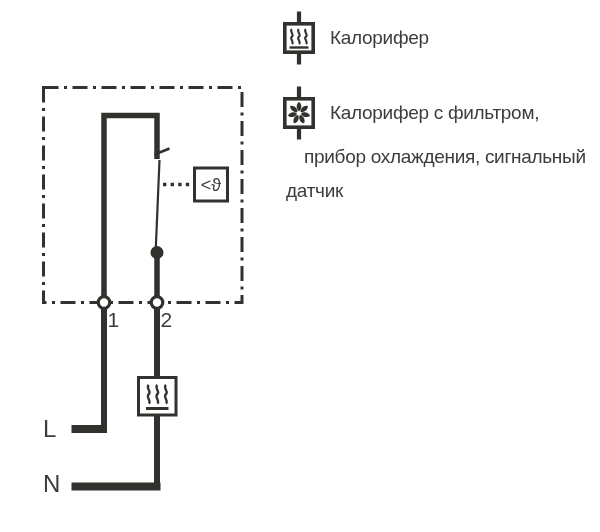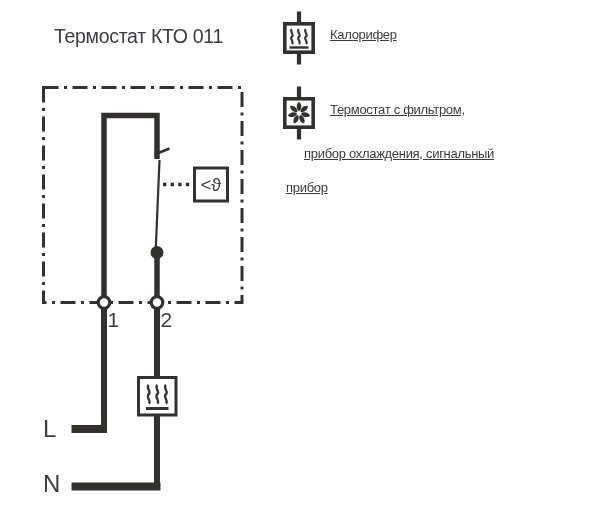--- a/index.html
+++ b/index.html
@@ -18,39 +18,37 @@
   }
   .abs{position:absolute;}
   .page-title{
     left:54px;top:25px;
     font-size:19.5px;
     letter-spacing:-0.3px;
     color:var(--text);
     white-space:nowrap;
   }
   .legend-line{
-    font-size:13px;
+    font-size:19px;
     letter-spacing:-0.3px;
     color:var(--text);
     white-space:nowrap;
-    text-decoration:underline;
   }
   .diagram-svg{position:absolute;left:0;top:0;}
   .diagram-svg{color:var(--line);}
   .svg-label{
     font-family:"Liberation Sans", sans-serif;
     fill:var(--text);
   }
 </style>
 </head>
 <body>
 
 <div class="stage">
 
-  <div class="abs page-title">Термостат КТО 011</div>
 
   <svg class="diagram-svg" width="600" height="532" viewBox="0 0 600 532" fill="none" stroke-linecap="butt" stroke-linejoin="miter">
 
     <rect x="43.5" y="87.5" width="198.5" height="215" stroke="currentColor" stroke-width="3" stroke-dasharray="15 5.5 3 5.5"></rect>
 
     <path d="M104,302 V115.5 H157 V159" stroke="currentColor" stroke-width="5.5"></path>
 
     <g>
       <path d="M154.5,154.5 L169.5,148.5" stroke="currentColor" stroke-width="2.6"></path>
       <path d="M159.5,160 L155.8,248" stroke="currentColor" stroke-width="2.2"></path>
@@ -110,18 +108,18 @@
         <path transform="rotate(206)" d="M0,-2 C3,-4 3.1,-9.4 0,-11.3 C-3.1,-9.4 -3,-4 0,-2 Z"></path>
         <path transform="rotate(257)" d="M0,-2 C3,-4 3.1,-9.4 0,-11.3 C-3.1,-9.4 -3,-4 0,-2 Z"></path>
         <path transform="rotate(309)" d="M0,-2 C3,-4 3.1,-9.4 0,-11.3 C-3.1,-9.4 -3,-4 0,-2 Z"></path>
       </g>
       <path d="M299,127.5 V139.5" stroke="currentColor" stroke-width="4.2"></path>
     </g>
   </svg>
 
   <div>
     <div class="abs legend-line" style="left:330px;top:27px;">Калорифер</div>
-    <div class="abs legend-line" style="left:330px;top:102px;">Термостат с фильтром,</div>
+    <div class="abs legend-line" style="left:330px;top:102px;">Калорифер с фильтром,</div>
     <div class="abs legend-line" style="left:304px;top:146px;">прибор охлаждения, сигнальный</div>
-    <div class="abs legend-line" style="left:286px;top:180px;">прибор</div>
+    <div class="abs legend-line" style="left:286px;top:180px;">датчик</div>
   </div>
 
 </div>
 
 </body></html>

